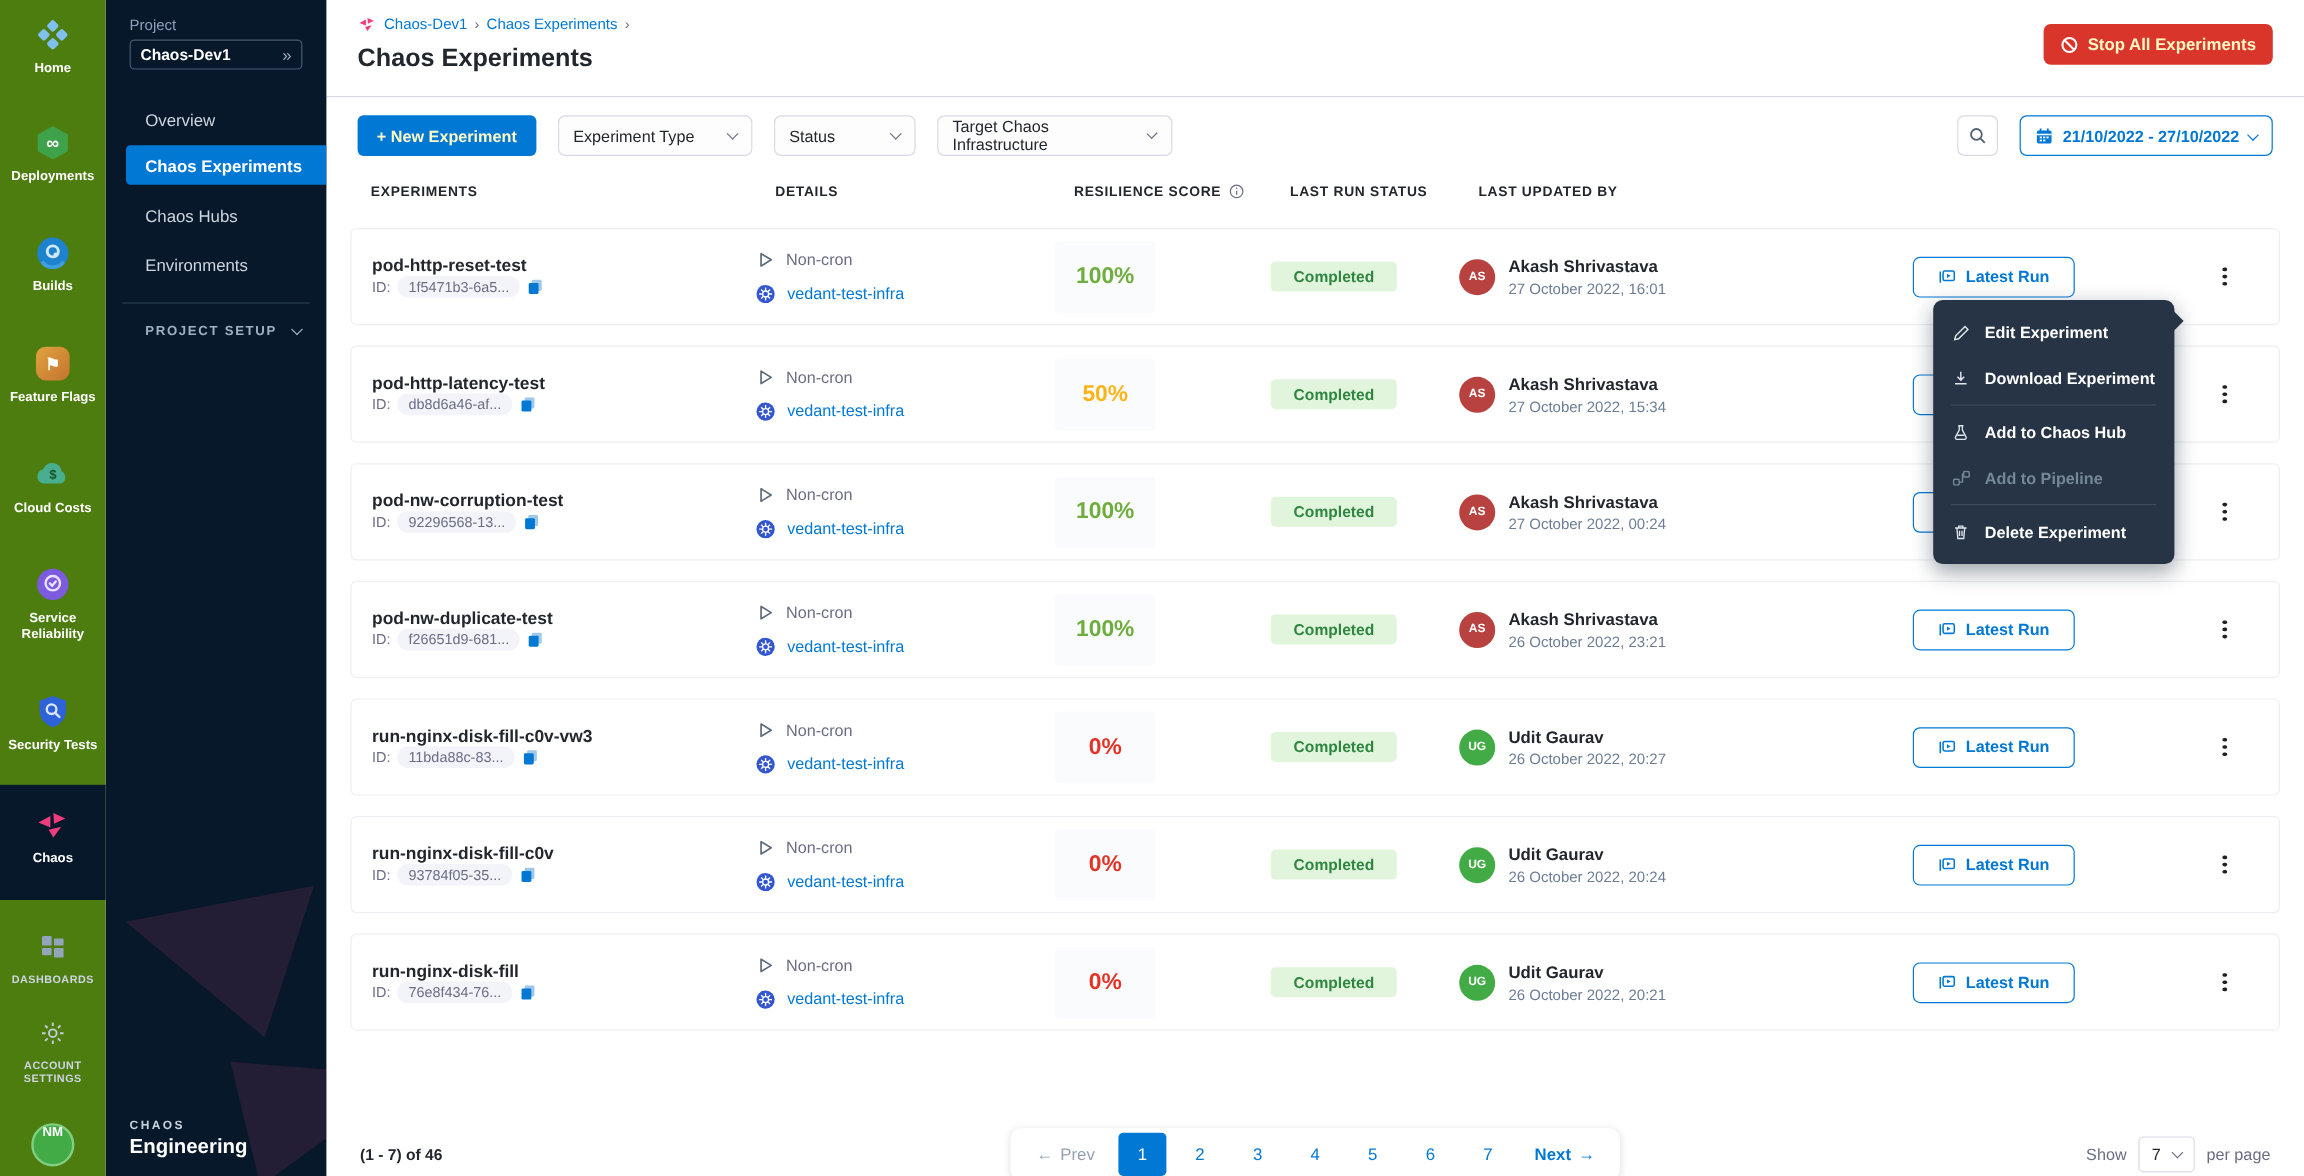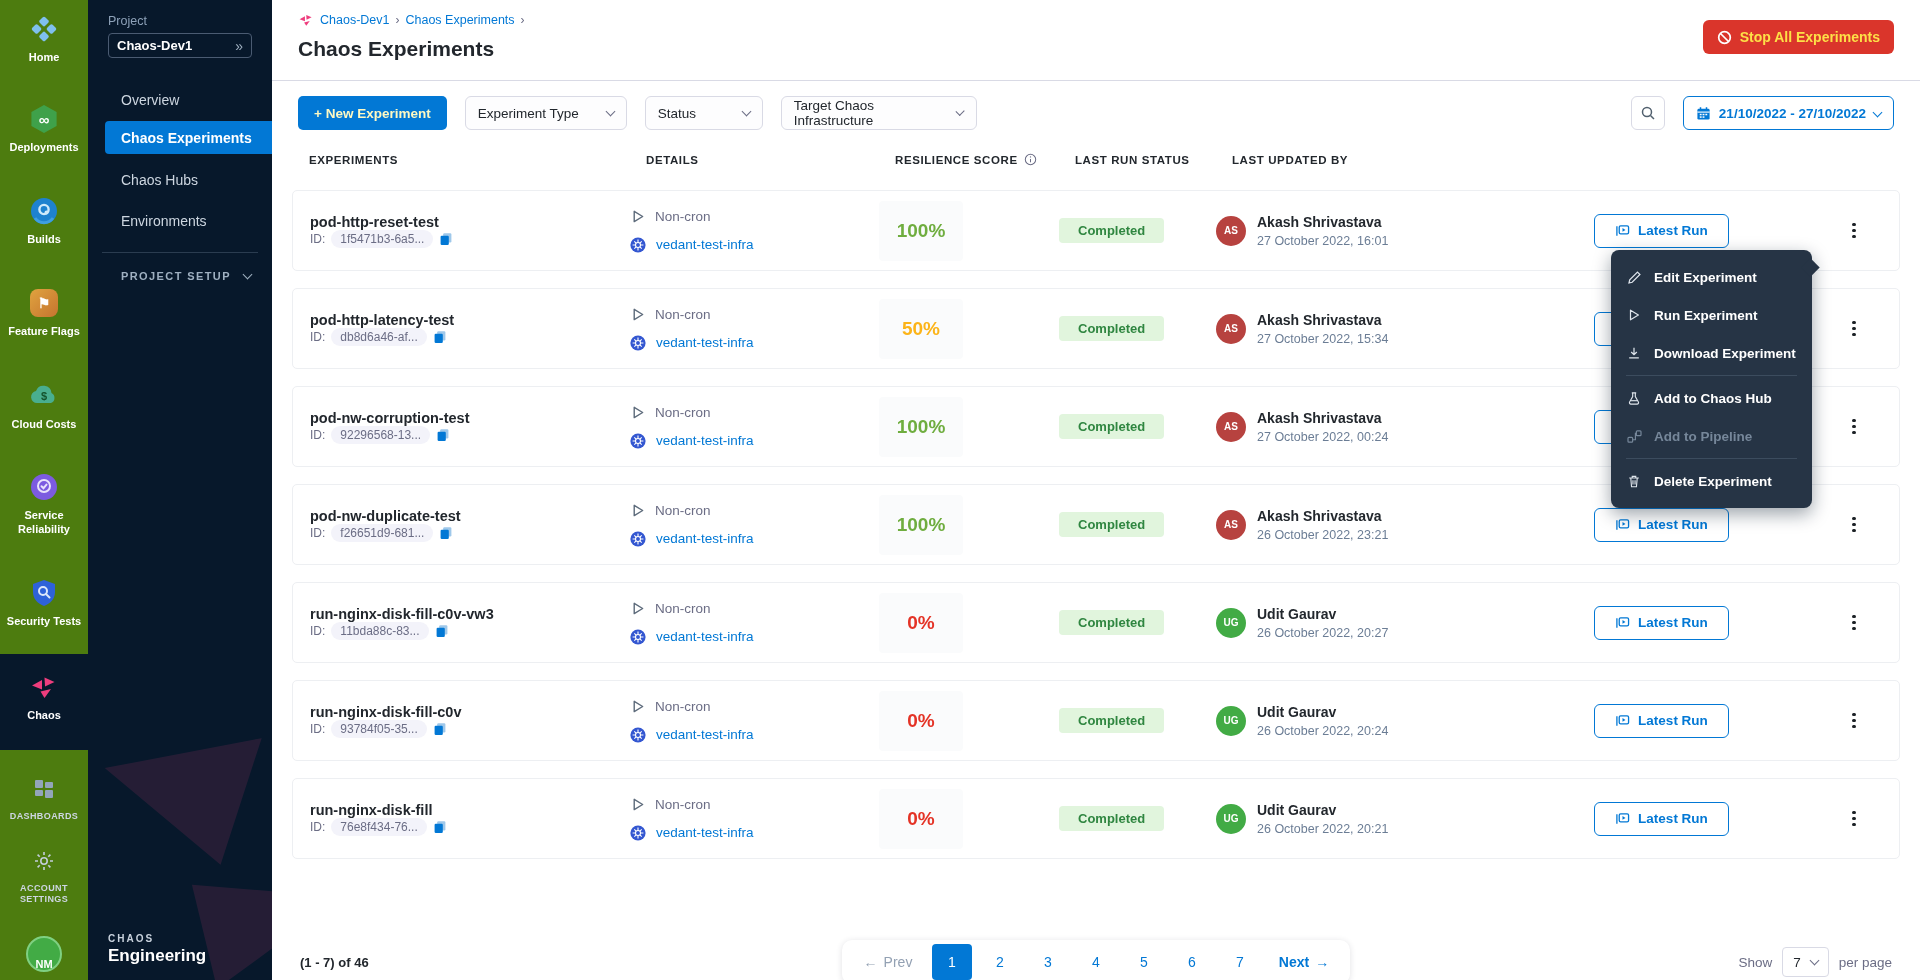--- a/index.html
+++ b/index.html
@@ -9,21 +9,21 @@
 
   
   .iconbar { position:relative; width:88px; height:100%; background:#4d7c0f; flex:0 0 88px; z-index:5; }
   .mod { position:absolute; left:0; width:88px; display:flex; flex-direction:column; align-items:center; gap:7px; cursor:pointer; }
   .mlabel { color:#fff; font-size:11px; font-weight:700; text-align:center; line-height:1.25; width:82px; }
   .mlabel.tiny { font-size:9px; font-weight:700; color:#cdd6e2; letter-spacing:.4px; }
   .mod.activeblock { background:#07182b; width:88px; padding:18px 0 0 0; height:96px; }
   .micon { width:30px; height:30px; display:flex; align-items:center; justify-content:center; }
   .shape { width:28px; height:28px; display:flex; align-items:center; justify-content:center; color:#fff; font-weight:700; }
   .avatar-btn { position:absolute; left:26px; width:36px; height:36px; border-radius:50%; background:#42ab45; border:2px solid #7fd082;
-    color:#fff; font-size:11px; font-weight:700; display:flex; align-items:flex-end; justify-content:center; cursor:pointer; }
+    color:#fff; font-size:11px; font-weight:700; display:flex; align-items:flex-start; justify-content:center; cursor:pointer; }
 
   
   .sidenav { position:relative; width:184px; height:100%; background:#07182b; flex:0 0 184px; overflow:hidden; z-index:4; }
   .watermark { position:absolute; bottom:-70px; left:-40px; opacity:.16; transform:rotate(18deg); pointer-events:none; }
   .proj-label { position:absolute; top:14px; left:20px; font-size:12.5px; color:#8da1b8; }
   .proj-input { position:absolute; top:33px; left:20px; width:144px; height:25px; border:1px solid #4a5b72; border-radius:4px;
     display:flex; align-items:center; padding:0 8px; color:#fff; font-size:13px; font-weight:700; cursor:pointer; }
   .proj-input .dbl { margin-left:auto; color:#9fb0c1; font-weight:400; font-size:14px; }
   .nav-item { position:absolute; left:0; width:184px; height:33px; display:flex; align-items:center; padding-left:33px;
     color:#cdd6e0; font-size:14px; text-decoration:none; cursor:pointer; }
@@ -36,21 +36,21 @@
   .brand-top { font-size:10px; letter-spacing:2px; color:#c9d2dd; font-weight:700; }
   .brand-bottom { font-size:17px; font-weight:700; margin-top:2px; }
 
   
   .main { position:relative; flex:1; background:#fff; }
   .page-header { position:relative; padding:12px 26px 0; height:81px; border-bottom:1px solid #d9dae5; }
   .crumbs { display:flex; align-items:center; gap:6px; font-size:12.5px; }
   .crumb { color:#0278d5; text-decoration:none; cursor:pointer; }
   .crumbs .sep { color:#6b6d85; font-size:12px; }
   h1 { font-size:21px; font-weight:700; color:#22272d; margin-top:9px; }
-  .stop-btn { position:absolute; right:26px; top:20px; display:flex; align-items:center; gap:8px; background:#da352b; color:#fde047;
+  .stop-btn { position:absolute; right:26px; top:20px; display:flex; align-items:center; gap:8px; background:#da352b; color:#fef9c3;
     border:none; border-radius:6px; height:34px; padding:0 14px; font-size:14px; font-weight:700; cursor:pointer; font-family:inherit; }
 
   .toolbar { display:flex; align-items:center; gap:18px; padding:15px 26px; }
   .new-btn { background:#0278d5; color:#fef9c3; border:none; border-radius:5px; height:34px; padding:0 16px;
     font-size:13.5px; font-weight:700; cursor:pointer; font-family:inherit; }
   .filter { display:flex; align-items:center; justify-content:space-between; height:34px; border:1px solid #d9dae5; border-radius:6px;
     background:#fdfdfe; padding:0 12px; font-size:13.5px; color:#22272d; cursor:pointer; }
   .filter .chev { color:#6b6d85; margin-left:14px; }
   .f1{ width:162px; } .f2{ width:118px; } .f3{ width:196px; }
   .toolbar .spacer { flex:1; }
@@ -819,28 +819,20 @@
     <div class="mi">
       <span class="micn">
           <svg width="15" height="15" viewBox="0 0 16 16" fill="none" stroke="currentColor" stroke-width="1.3">
             <path d="M11.2 2.2l2.6 2.6-8.3 8.3-3.4.8.8-3.4z"></path>
           </svg>
         </span>
       <span>Edit Experiment</span>
     </div>
     <div class="mi">
       <span class="micn">
-          <svg width="14" height="14" viewBox="0 0 16 16" fill="none" stroke="currentColor" stroke-width="1.4" stroke-linejoin="round">
-            <path d="M4 2.5v11l9-5.5z"></path>
-          </svg>
-        </span>
-      <span>Run Experiment</span>
-    </div>
-    <div class="mi">
-      <span class="micn">
           <svg width="14" height="14" viewBox="0 0 16 16" fill="none" stroke="currentColor" stroke-width="1.4">
             <path d="M8 2v7.5M4.8 6.8L8 10l3.2-3.2M2.5 13.5h11"></path>
           </svg>
         </span>
       <span>Download Experiment</span>
     </div>
     <div class="mdiv"></div>
     <div class="mi">
       <span class="micn">
           <svg width="14" height="15" viewBox="0 0 16 16" fill="none" stroke="currentColor" stroke-width="1.3">

